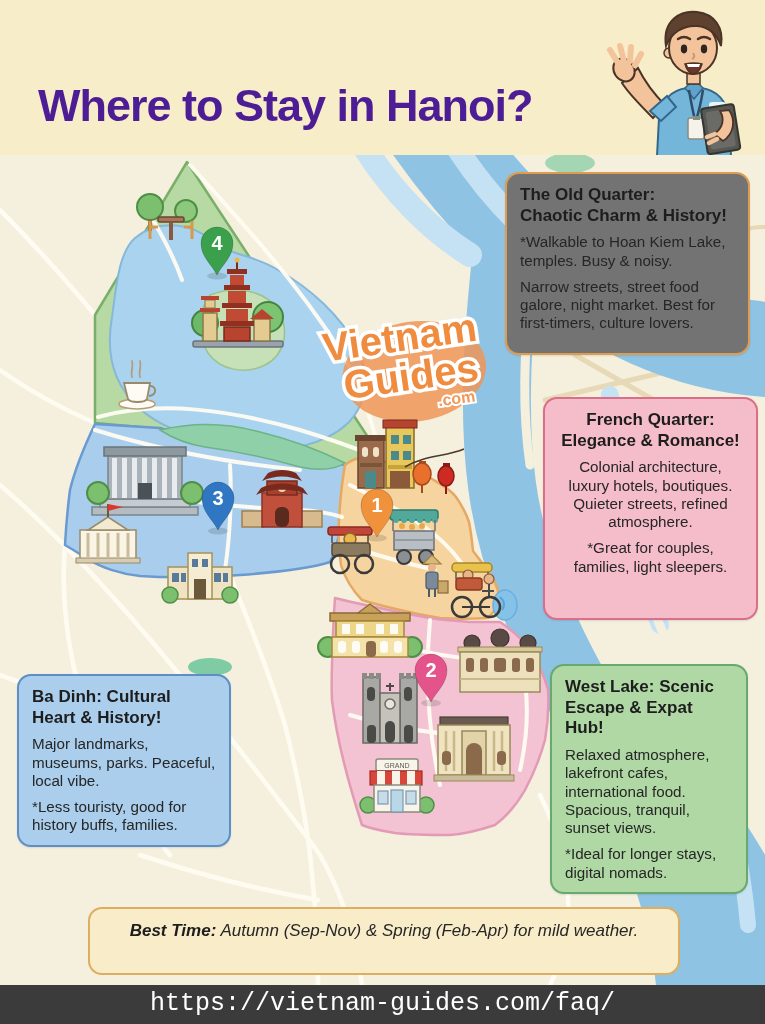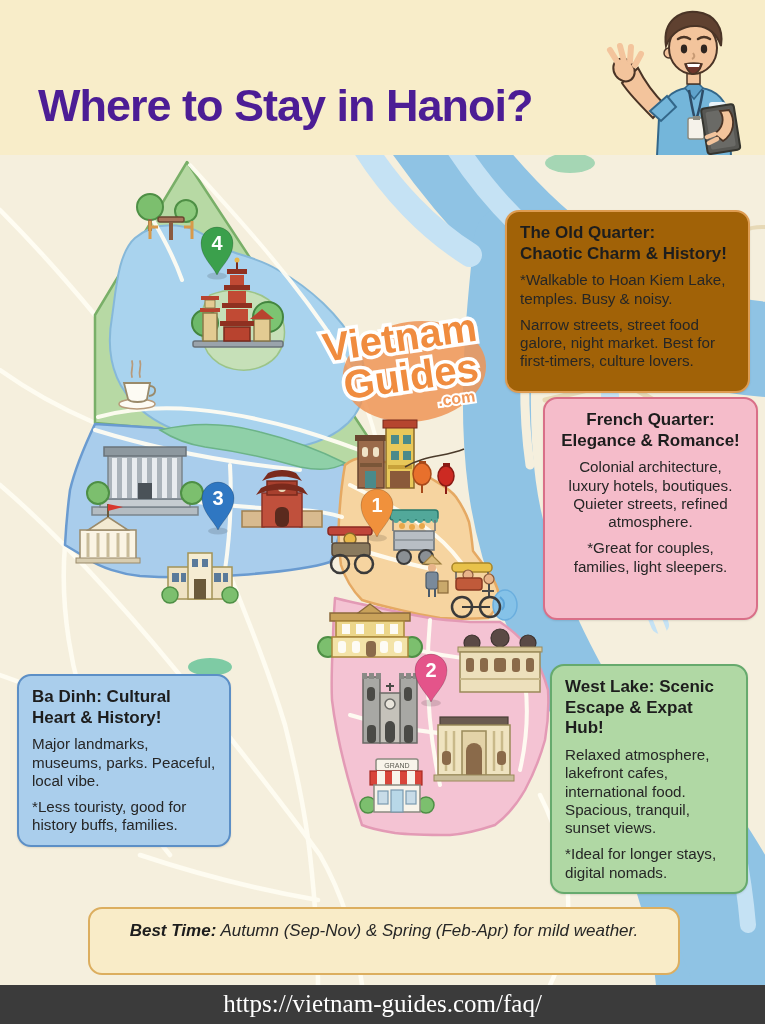--- a/index.html
+++ b/index.html
@@ -9,30 +9,30 @@
   .title{position:absolute;left:38px;top:80px;font-size:45px;font-weight:bold;
          color:#4c1d95;letter-spacing:-1px;white-space:nowrap;}
   .mascot{position:absolute;right:2px;top:6px;width:172px;height:150px;}
   .map-wrap{position:absolute;left:0;top:155px;width:765px;height:830px;background:#f5efdd;}
   .callout{position:absolute;box-sizing:border-box;border-radius:14px;
            padding:11px 13px 10px 13px;color:#262626;box-shadow:0 1px 2px rgba(0,0,0,.10);}
   .callout h3{margin:0 0 7px 0;font-size:17px;line-height:1.22;font-weight:bold;
               color:#1d1d1d;white-space:pre-line;}
   .callout p{margin:0 0 8px 0;font-size:15.2px;line-height:1.2;}
   .callout p:last-child{margin-bottom:0;}
-  .co-oq{left:505px;top:172px;width:245px;min-height:183px;background:#a16207;border:2.5px solid #de9c51;margin-top:38px;}
+  .co-oq{left:505px;top:172px;width:245px;min-height:183px;background:#737373;border:2.5px solid #de9c51;}
   .co-fq{left:543px;top:397px;width:215px;min-height:223px;background:#f5bcca;border:2.5px solid #d96f88;text-align:center;}
   .co-bd{left:17px;top:674px;width:214px;min-height:171px;background:#aaceec;border:2.5px solid #5c8fc6;}
   .co-wl{left:550px;top:664px;width:198px;min-height:198px;background:#b0d8a4;border:2.5px solid #66aa6d;}
   .best-time{position:absolute;left:88px;top:907px;width:592px;height:68px;box-sizing:border-box;
              background:#f9ecc8;border:2.5px solid #dcae5f;border-radius:14px;
              text-align:center;padding-top:10px;font-size:17px;line-height:1.38;color:#262626;font-style:italic;}
   .best-time b{font-weight:bold;color:#1d1d1d;}
   .footer{position:absolute;left:0;top:985px;width:765px;height:39px;background:#3b3b3b;
-          color:#ffffff;font-family:Liberation Serif, serif;font-size:25px;
+          color:#ffffff;font-family:Liberation Mono, monospace;font-size:25px;
           text-align:center;line-height:38px;}
 </style>
 </head>
 <body>
 
 <div class="page">
 
   <div class="header">
     <div class="title">Where to Stay in Hanoi?</div>
     <svg class="mascot" viewBox="0 0 172 150">

